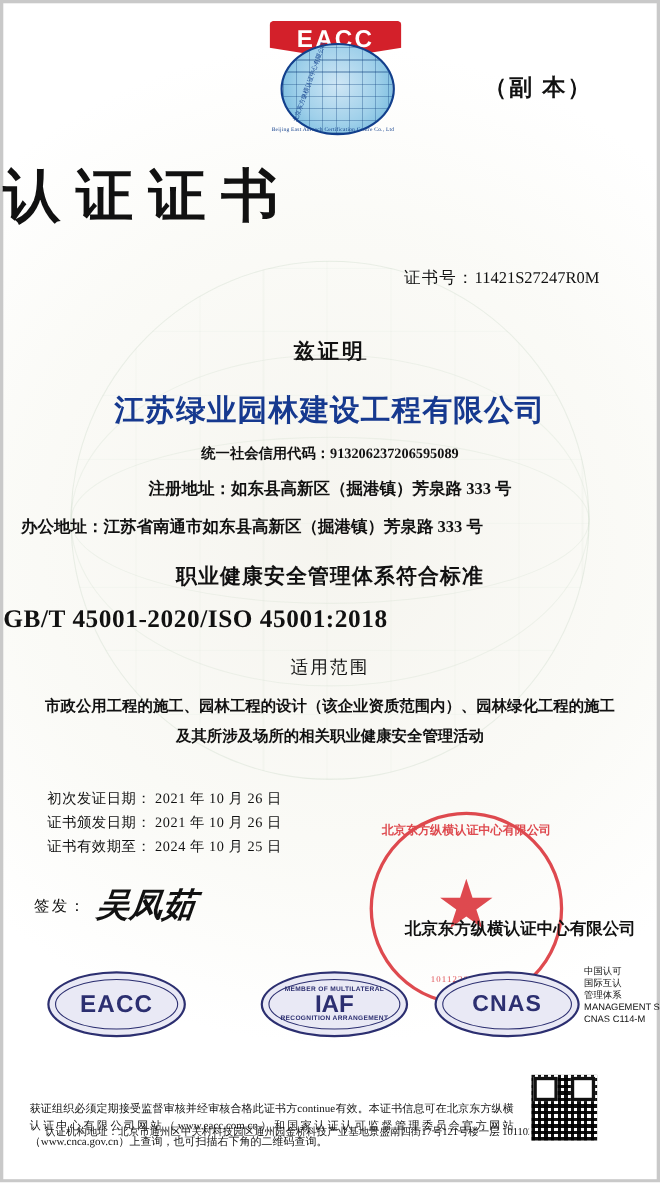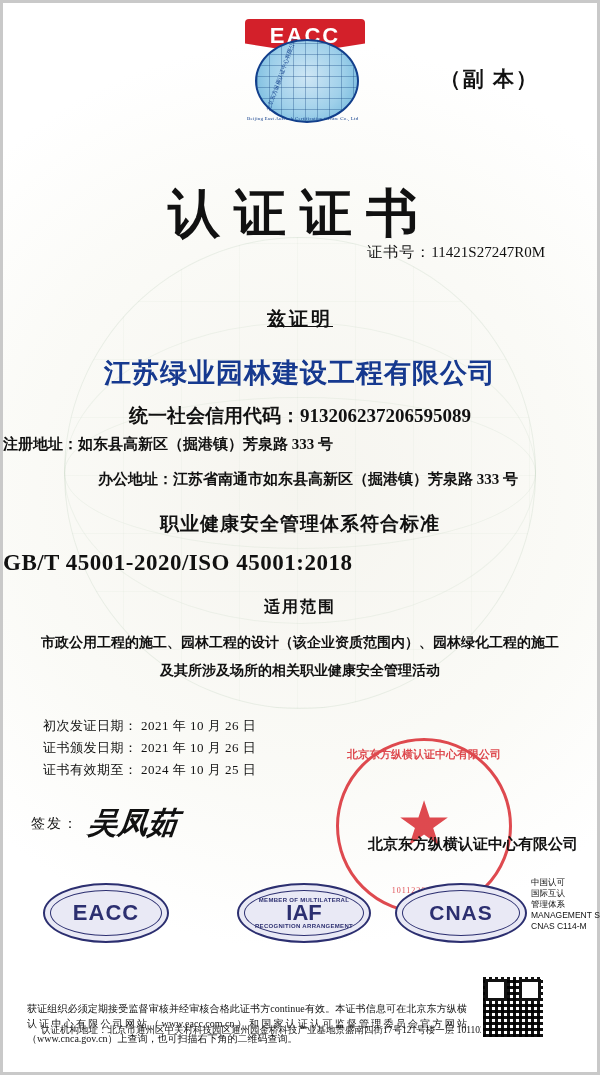--- a/index.html
+++ b/index.html
@@ -66,60 +66,59 @@
   }
   .eacc-ring-text span{position:absolute;white-space:nowrap;}
   .ring-cn{left:8px;top:36px;transform:rotate(-70deg);font-size:5.5px;}
   .ring-en{left:12px;bottom:2px;font-size:5px;letter-spacing:.2px;color:#123f8c;}
 
   .copy-mark{
     position:absolute;right:58px;top:62px;
     font-size:21px;letter-spacing:2px;color:#111;font-weight:bold;
   }
   .title{
-    position:absolute;left:0;right:0;top:140px;text-align:center;
+    position:absolute;left:0;right:0;top:140px;
     font-size:52px;letter-spacing:14px;font-weight:bold;color:#111;
     font-family:"DejaVu Serif", serif;
-    margin-top:36px;
   }
   .cert-no{
     position:absolute;right:52px;top:240px;font-size:15px;color:#111;
   }
   .cert-no .lbl{letter-spacing:1px;}
   .cert-no .val{font-family:"Liberation Serif",serif;}
 
   .hereby{
     position:absolute;left:0;right:0;top:303px;text-align:center;
     font-size:19px;font-weight:bold;letter-spacing:3px;text-decoration:underline;
   }
   .company{
     position:absolute;left:0;right:0;top:352px;text-align:center;
     font-size:27px;font-weight:bold;color:#16398f;letter-spacing:1px;
   }
   .credit{
     position:absolute;left:0;right:0;top:400px;text-align:center;
-    font-size:19px;font-weight:bold;
+    font-size:13px;font-weight:bold;
   }
   .addr1{
-    position:absolute;left:0;right:0;top:432px;text-align:left;font-size:15px;font-weight:bold;
+    position:absolute;left:0;right:0;top:432px;text-align:center;font-size:15px;font-weight:bold;
   }
   .addr2{
-    position:absolute;left:16px;right:0;top:467px;text-align:center;font-size:15px;font-weight:bold;
+    position:absolute;left:16px;right:0;top:467px;text-align:left;font-size:15px;font-weight:bold;
   }
   .standard-cn{
     position:absolute;left:0;right:0;top:508px;text-align:center;
     font-size:19px;font-weight:bold;letter-spacing:1px;
   }
   .standard-en{
     position:absolute;left:0;right:0;top:547px;
     font-size:23px;font-weight:bold;letter-spacing:.5px;
   }
   .scope-title{
     position:absolute;left:0;right:0;top:594px;text-align:center;
-    font-size:16px;font-weight:bold;letter-spacing:2px;
+    font-size:16px;font-weight:normal;letter-spacing:2px;
   }
   .scope-body{
     position:absolute;left:38px;right:38px;top:626px;text-align:center;
     font-size:14px;font-weight:bold;line-height:28px;
   }
 
   
   .dates{position:absolute;left:40px;top:712px;font-size:13px;line-height:22px;}
   .dates .row{display:flex;}
   .dates .k{width:98px;letter-spacing:.5px;}

